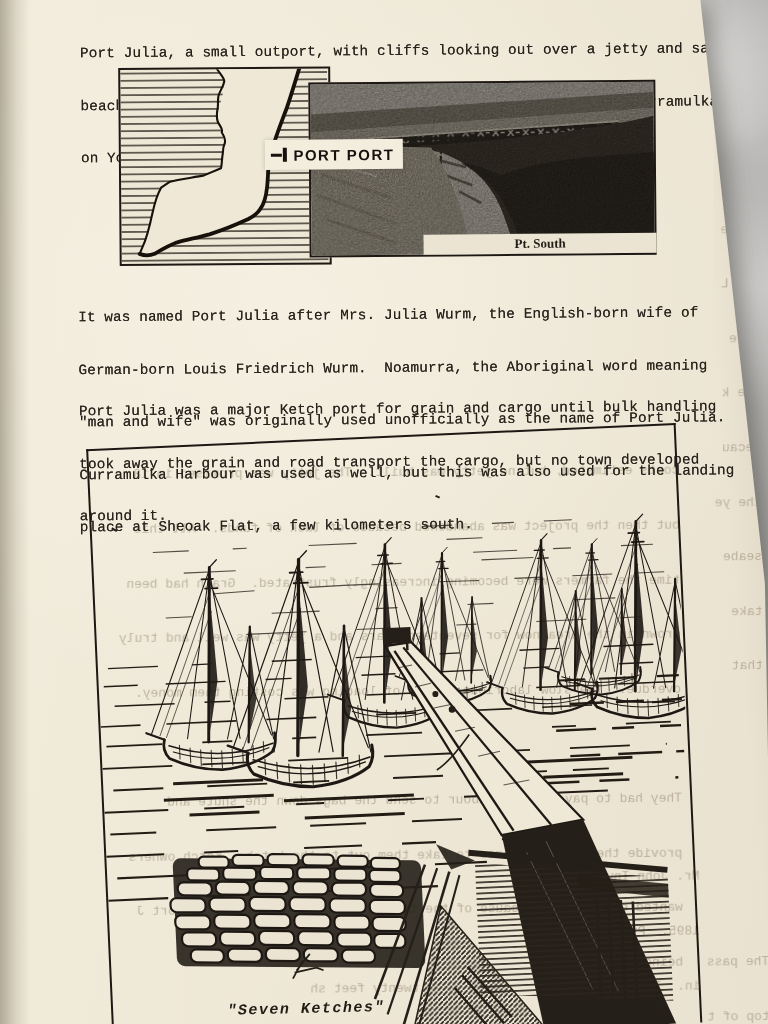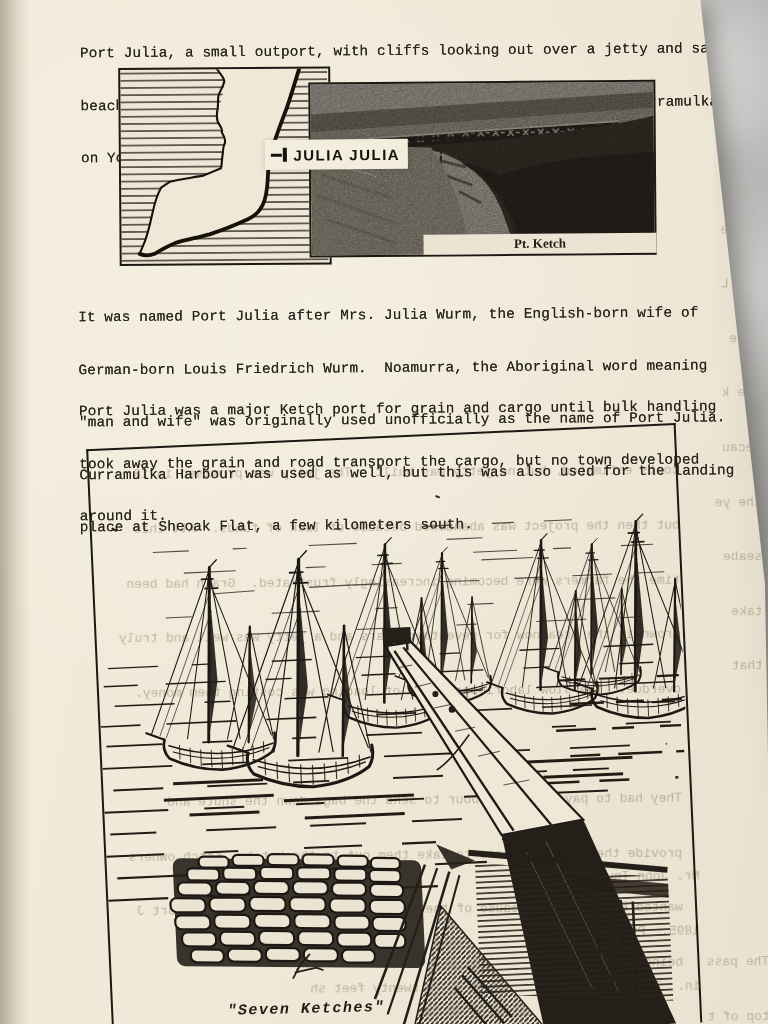--- a/index.html
+++ b/index.html
@@ -168,28 +168,28 @@
         <path d="M150,80 C180,95 196,120 206,150 C210,160 212,166 214,171 L343,171 L343,70 C300,74 240,74 190,92 C170,84 160,80 150,80 Z" fill="#332d23" opacity=".85"></path>
         <path d="M118,66 C140,74 158,88 170,110" stroke="#d6cfbd" stroke-width="2" fill="none" opacity=".8"></path>
         <path d="M125,76 l30,8 M135,92 l26,10 M148,108 l22,12" stroke="#5c5445" stroke-width="2.5" opacity=".8"></path>
 
         <path d="M0,60 L120,64 C140,92 150,120 160,171 L0,171 Z" fill="#b3ab99"></path>
         <path d="M10,90 l70,24 M5,110 l80,30 M15,135 l70,24" stroke="#978f7c" stroke-width="3" opacity=".7"></path>
         <path d="M20,80 l46,12" stroke="#d9d2c0" stroke-width="2" opacity=".8"></path>
         <rect x="0" y="0" width="343" height="171" filter="url(#grain)" opacity=".5"></rect>
       </svg>
       <div class="photo-caption">
-        <span>Pt. Ketch</span>
+        <span>Pt. South</span>
       </div>
     </div>
 
     <div class="pj-label">
       <span class="pin-arm"></span>
       <span class="pin-bar"></span>
-      <span class="txt">JULIA JULIA</span>
+      <span class="txt">PORT PORT</span>
     </div>
 
     <div class="para" style="left:78px;top:272px;">
       <div class="tw-line">It was named Port Julia after Mrs. Julia Wurm, the English-born wife of</div>
       <div class="tw-line">German-born Louis Friedrich Wurm.  Noamurra, the Aboriginal word meaning</div>
       <div class="tw-line">"man and wife" was originally used unofficially as the name of Port Julia.</div>
       <div class="tw-line">Curramulka Harbour was used as well, but this was also used for the landing</div>
       <div class="tw-line">place at Sheoak Flat, a few kilometers south.</div>
     </div>
 

